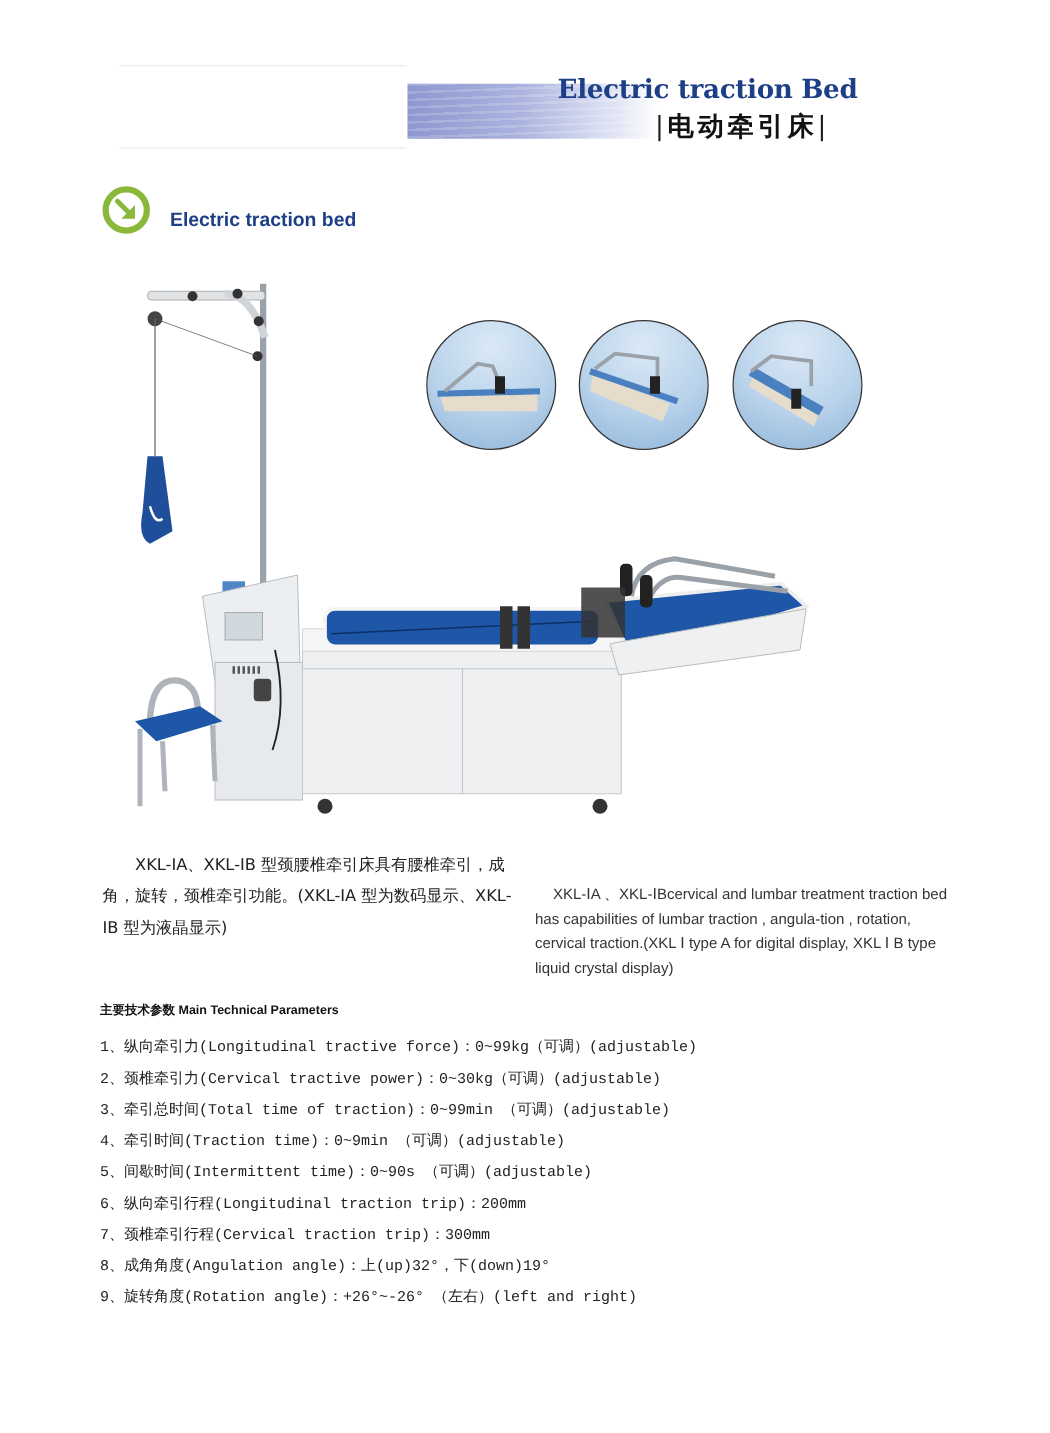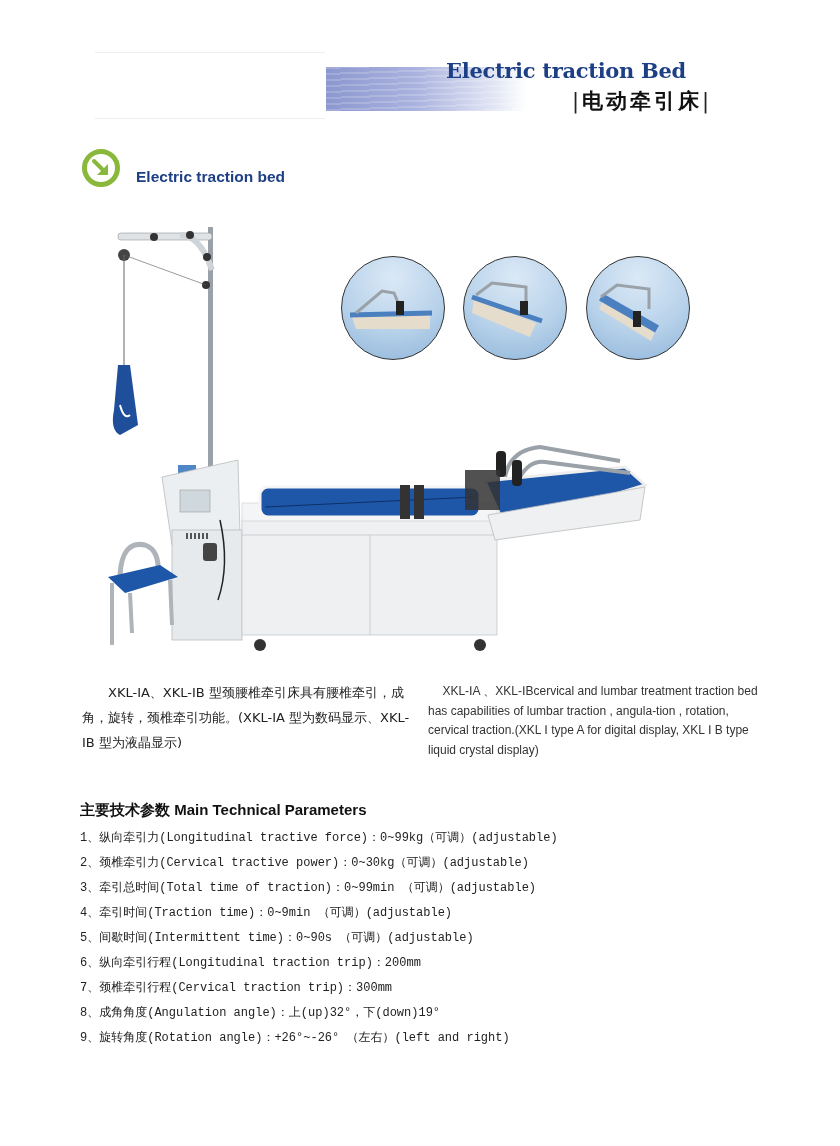--- a/index.html
+++ b/index.html
@@ -15,21 +15,21 @@
     background: repeating-linear-gradient(178deg, rgba(255,255,255,0.18) 0 2px, rgba(255,255,255,0) 2px 6px);
   }
   .hdr-title-en {
     position: absolute; left: 446px; top: 58px; width: 230px;
     font-family: "DejaVu Serif", serif; font-weight: bold; font-size: 21px;
     color: #1d3f86; letter-spacing: -0.3px; white-space: nowrap;
   }
   .hdr-title-cn {
     position: absolute; left: 524px; top: 87px;
     font-family: "DejaVu Sans", sans-serif; font-weight: bold; font-size: 21px;
-    color: #111; letter-spacing: 3px; white-space: nowrap; margin-left: 48px;
+    color: #111; letter-spacing: 3px; white-space: nowrap;
   }
   .hdr-title-cn .bar { font-weight: normal; color: #222; }
 
   .faint-line { position: absolute; height: 1px; background: #eee; }
 
   .sec-icon {
     position: absolute; left: 82px; top: 149px; width: 38px; height: 38px;
     border-radius: 50%; border: 5px solid #8ab83b; background: #fff;
   }
   .sec-icon svg { position: absolute; left: 4px; top: 4px; }
@@ -50,21 +50,21 @@
     position: absolute; left: 82px; top: 680px; width: 330px;
     font-family: "DejaVu Sans", sans-serif; font-size: 13px; line-height: 25px; color: #222;
   }
   .desc-en {
     position: absolute; left: 428px; top: 682px; width: 330px;
     font-family: "Liberation Sans", sans-serif; font-size: 12px; line-height: 19.5px; color: #333;
   }
 
   .params-title {
     position: absolute; left: 80px; top: 801px;
-    font-family: "Liberation Sans", sans-serif; font-weight: bold; font-size: 15px; color: #111;
+    font-family: "Liberation Sans", sans-serif; font-weight: bold; font-size: 10px; color: #111;
   }
   .params-list { position: absolute; left: 80px; top: 826px; list-style: none; }
   .params-list li {
     height: 25px; line-height: 25px;
     font-family: Liberation Mono, monospace; font-size: 12px; color: #222; white-space: nowrap;
   }
 </style>
 </head>
 <body>
 
@@ -164,21 +164,21 @@
 <div class="inset" style="left:586px;top:256px;">
   <svg width="104" height="104" viewBox="0 0 104 104">
     <path d="M12 52 L64 84 L70 70 L18 40 Z" fill="#e6dccb"></path>
     <path d="M14 40 L70 72" stroke="#4a7fc0" stroke-width="8"></path>
     <path d="M14 40 L30 28 L62 32 L62 52" stroke="#9aa1a8" stroke-width="3" fill="none"></path>
     <rect x="46" y="54" width="8" height="16" fill="#222"></rect>
   </svg>
 </div>
 
 <div class="desc-cn" style="text-indent:2em;">XKL-ⅠA、XKL-ⅠB 型颈腰椎牵引床具有腰椎牵引，成角，旋转，颈椎牵引功能。(XKL-ⅠA 型为数码显示、XKL-ⅠB 型为液晶显示)</div>
-<div class="desc-en" style="text-indent:1.2em;">XKL-ⅠA 、XKL-ⅠBcervical and lumbar treatment traction bed has capabilities of lumbar traction , angula-tion , rotation, cervical traction.(XKL Ⅰ type A for digital display, XKL Ⅰ B type liquid crystal display)</div>
+<div class="desc-en" style="text-indent:1.2em;margin-top:24px;">XKL-ⅠA 、XKL-ⅠBcervical and lumbar treatment traction bed has capabilities of lumbar traction , angula-tion , rotation, cervical traction.(XKL Ⅰ type A for digital display, XKL Ⅰ B type liquid crystal display)</div>
 
 <div class="params-title">主要技术参数 Main Technical Parameters</div>
 <ul class="params-list">
   <li>1、纵向牵引力(Longitudinal tractive force)：0~99kg（可调）(adjustable)</li>
   <li>2、颈椎牵引力(Cervical tractive power)：0~30kg（可调）(adjustable)</li>
   <li>3、牵引总时间(Total time of traction)：0~99min （可调）(adjustable)</li>
   <li>4、牵引时间(Traction time)：0~9min （可调）(adjustable)</li>
   <li>5、间歇时间(Intermittent time)：0~90s （可调）(adjustable)</li>
   <li>6、纵向牵引行程(Longitudinal traction trip)：200mm</li>
   <li>7、颈椎牵引行程(Cervical traction trip)：300mm</li>

